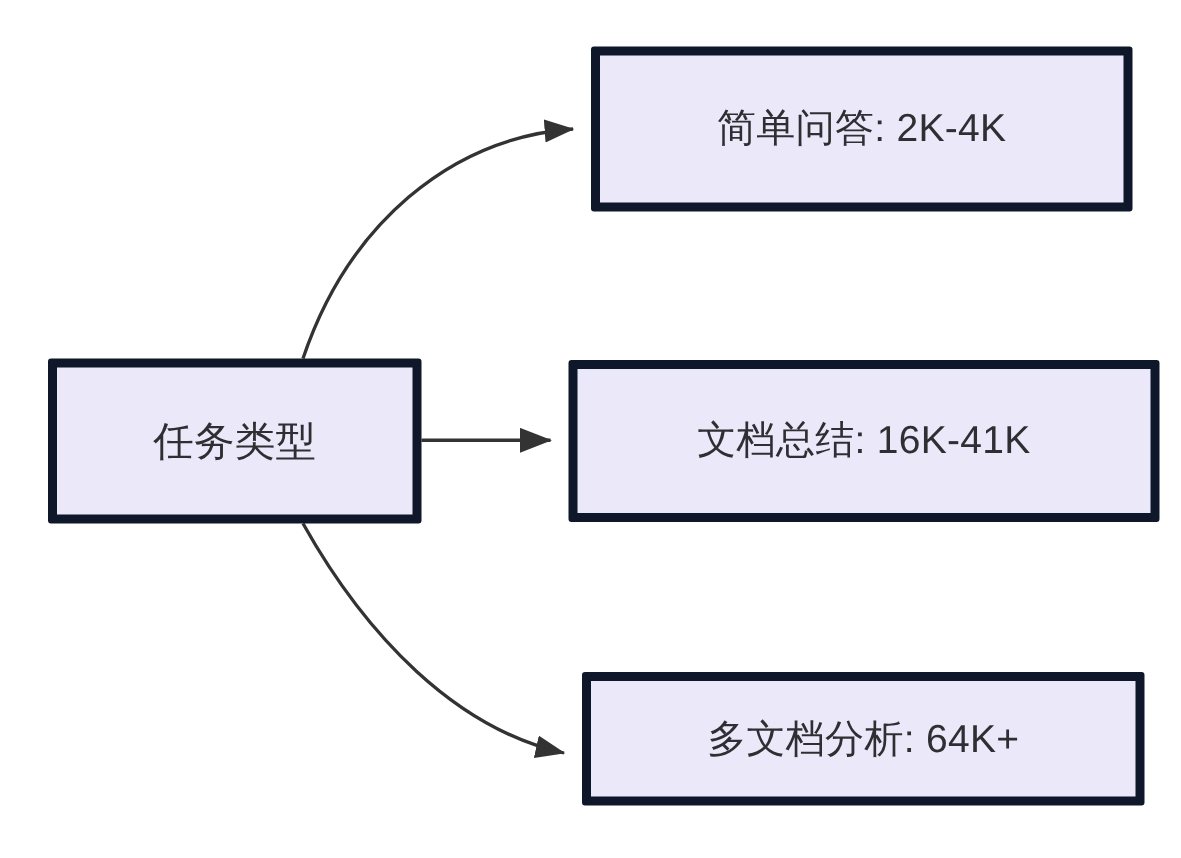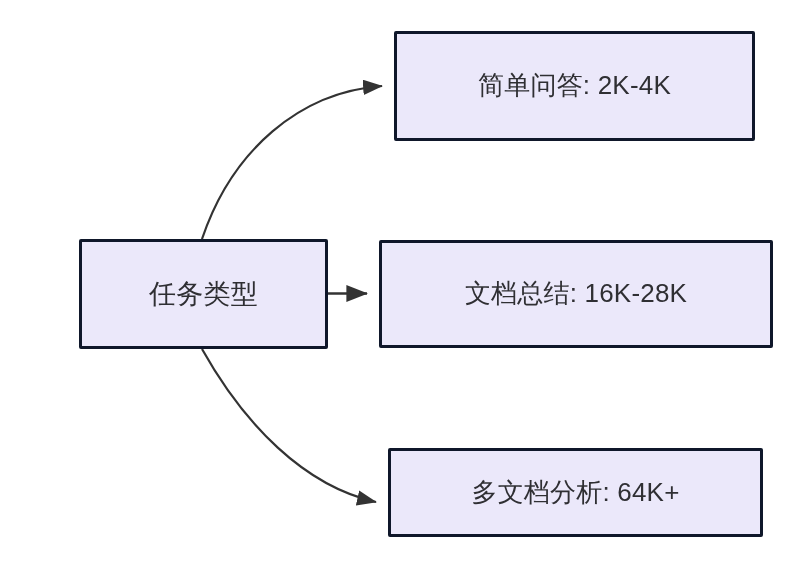--- a/index.html
+++ b/index.html
@@ -22,41 +22,40 @@
     left: 0;
     top: 0;
     width: 787px;
     height: 572px;
     pointer-events: none;
   }
   .node {
     position: absolute;
     box-sizing: border-box;
     background: #ebe8fa;
-    border: 3px solid #0f172a;
+    border: 6px solid #0f172a;
     border-radius: 2px;
     display: flex;
     align-items: center;
     justify-content: center;
     color: #2f2f33;
     letter-spacing: 0.2px;
     white-space: nowrap;
   }
   .node-label {
     display: block;
     line-height: 1.2;
   }
   
   #node-source {
     left: 32px;
     top: 239px;
     width: 249px;
     height: 110px;
     font-size: 27px;
-    margin-left: 47px;
   }
   
   #node-simple-qa {
     left: 394px;
     top: 31px;
     width: 361px;
     height: 110px;
     font-size: 26px;
   }
   #node-doc-summary {
@@ -95,20 +94,20 @@
 
   <div class="node" id="node-source">
     <span class="node-label">任务类型</span>
   </div>
 
   <div class="node" id="node-simple-qa">
     <span class="node-label">简单问答: 2K-4K</span>
   </div>
 
   <div class="node" id="node-doc-summary">
-    <span class="node-label">文档总结: 16K-28K</span>
+    <span class="node-label">文档总结: 16K-41K</span>
   </div>
 
   <div class="node" id="node-multi-doc">
     <span class="node-label">多文档分析: 64K+</span>
   </div>
 
 </div>
 
 </body></html>

